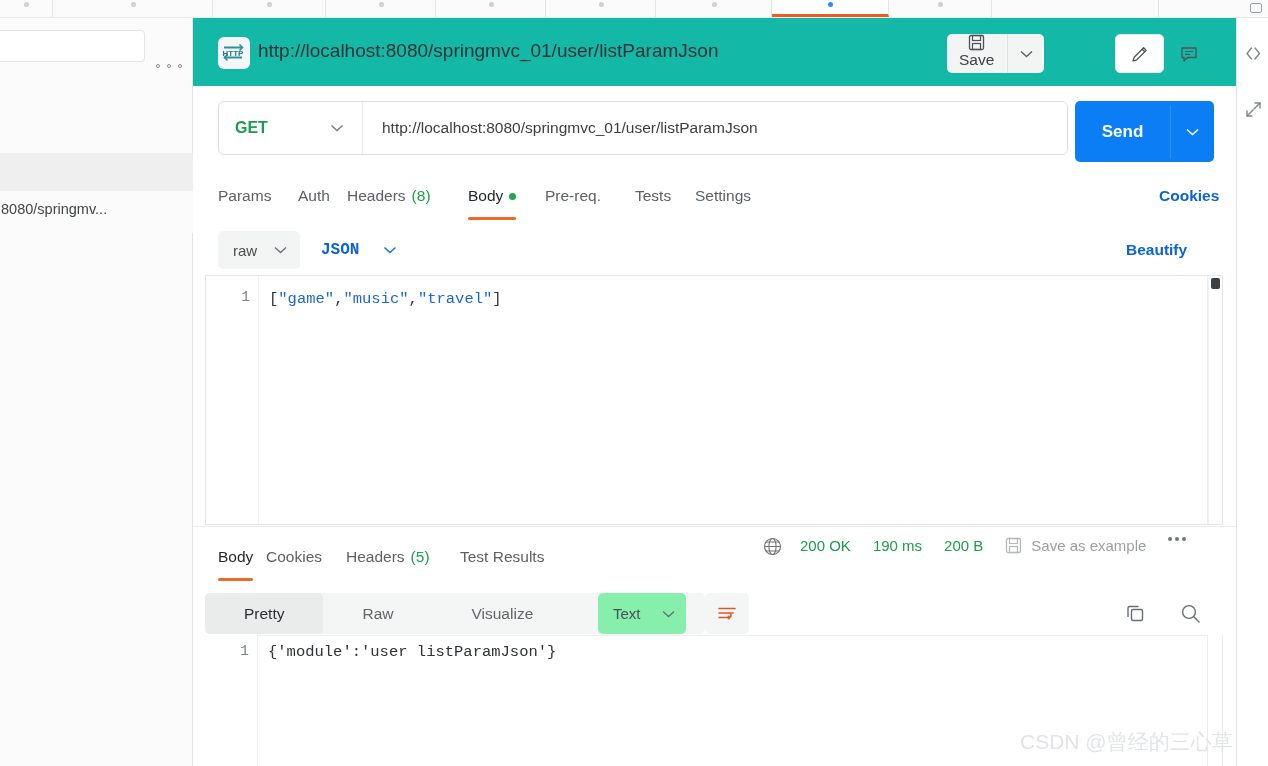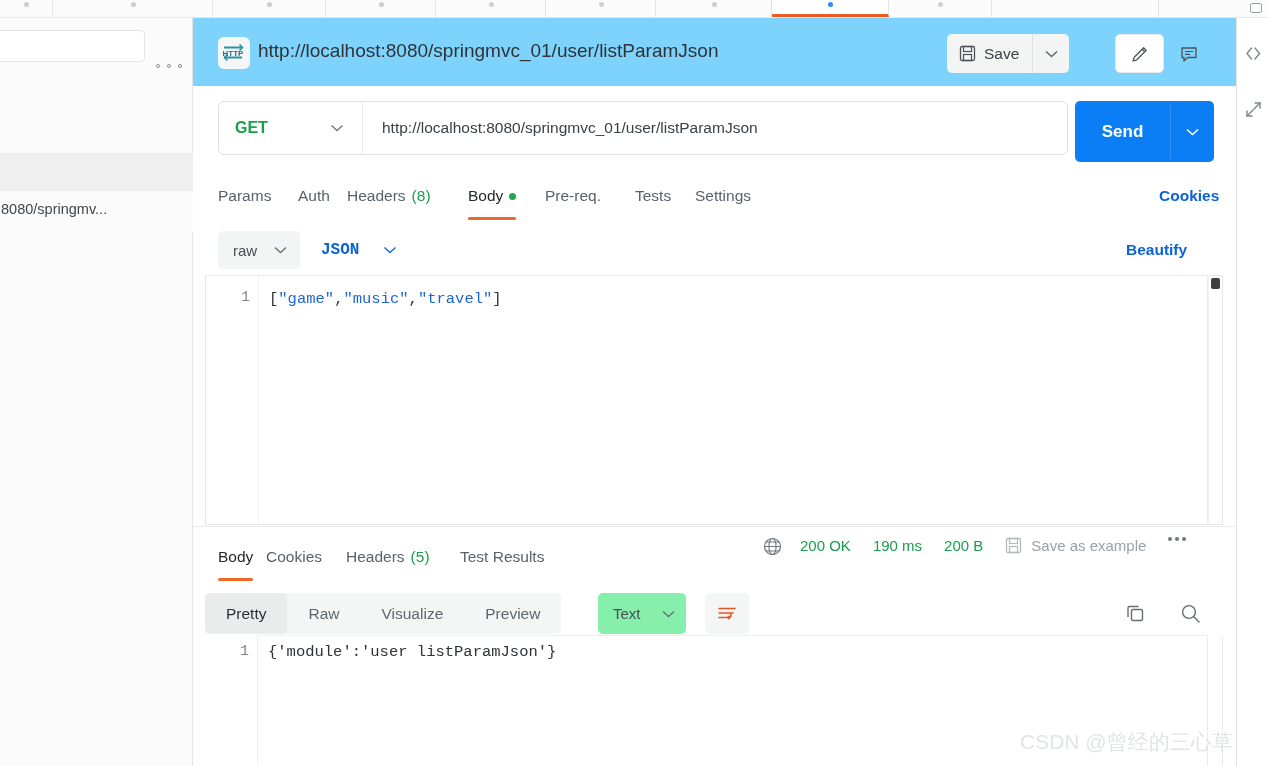--- a/index.html
+++ b/index.html
@@ -72,38 +72,38 @@
 
   
   .main {
     position: absolute; left: 193px; top: 18px; width: 1043px; height: 748px;
     background: #ffffff;
   }
 
   
   .req-header {
     position: absolute; left: 0; top: 0; width: 1043px; height: 68px;
-    background: #7dd3fc;
+    background: #14b8a6;
   }
   .http-badge {
     position: absolute; left: 25px; top: 19px; width: 32px; height: 32px;
     border-radius: 6px; background: #f5f6f6;
     display: flex; align-items: center; justify-content: center;
   }
   .req-title {
     position: absolute; left: 65px; top: 22px;
     font-size: 19px; color: #2f3338; white-space: nowrap;
   }
   .save-group {
     position: absolute; left: 754px; top: 16px; height: 39px;
     background: #f3f4f4; border-radius: 5px; display: flex; align-items: center;
   }
   .save-btn {
     height: 39px; padding: 0 13px 0 12px; display: flex; align-items: center;
-    gap: 8px; cursor: pointer; border-right: 1px solid #e1e2e3;
+    cursor: pointer; border-right: 1px solid #e1e2e3; flex-direction: column;
   }
   .save-btn span { font-size: 15.5px; color: #3d4246; }
   .save-caret {
     width: 36px; height: 39px; display: flex; align-items: center; justify-content: center;
     cursor: pointer;
   }
   .hdr-iconbox {
     position: absolute; top: 16px; width: 49px; height: 39px;
     display: flex; align-items: center; justify-content: center;
     border-radius: 5px; cursor: pointer;
@@ -231,21 +231,21 @@
   .resp-dots { display: flex; align-items: center; gap: 3px; cursor: pointer; }
   .resp-dots i { width: 4px; height: 4px; border-radius: 50%; background: #6f767c; display: block; }
 
   
   .resp-toolbar { position: absolute; left: 0; top: 58px; width: 1043px; height: 58px; }
   .seg {
     position: absolute; left: 12px; top: 8px; height: 41px; background: #f4f5f5;
     border-radius: 5px; display: flex; align-items: center;
   }
   .seg .sg {
-    height: 41px; padding: 0 21px; display: flex; align-items: center;
+    height: 41px; padding: 0 39px; display: flex; align-items: center;
     font-size: 15.5px; color: #5f666c; cursor: pointer; border-radius: 5px;
   }
   .seg .sg.active { background: #eaebeb; color: #2c3034; }
   .text-sel {
     position: absolute; left: 405px; top: 8px; width: 88px; height: 41px;
     background: #86efac; border-radius: 5px; display: flex; align-items: center;
     justify-content: space-between; padding: 0 11px 0 15px; cursor: pointer;
   }
   .text-sel span { font-size: 15px; color: #4a5056; }
   .wrap-btn {

